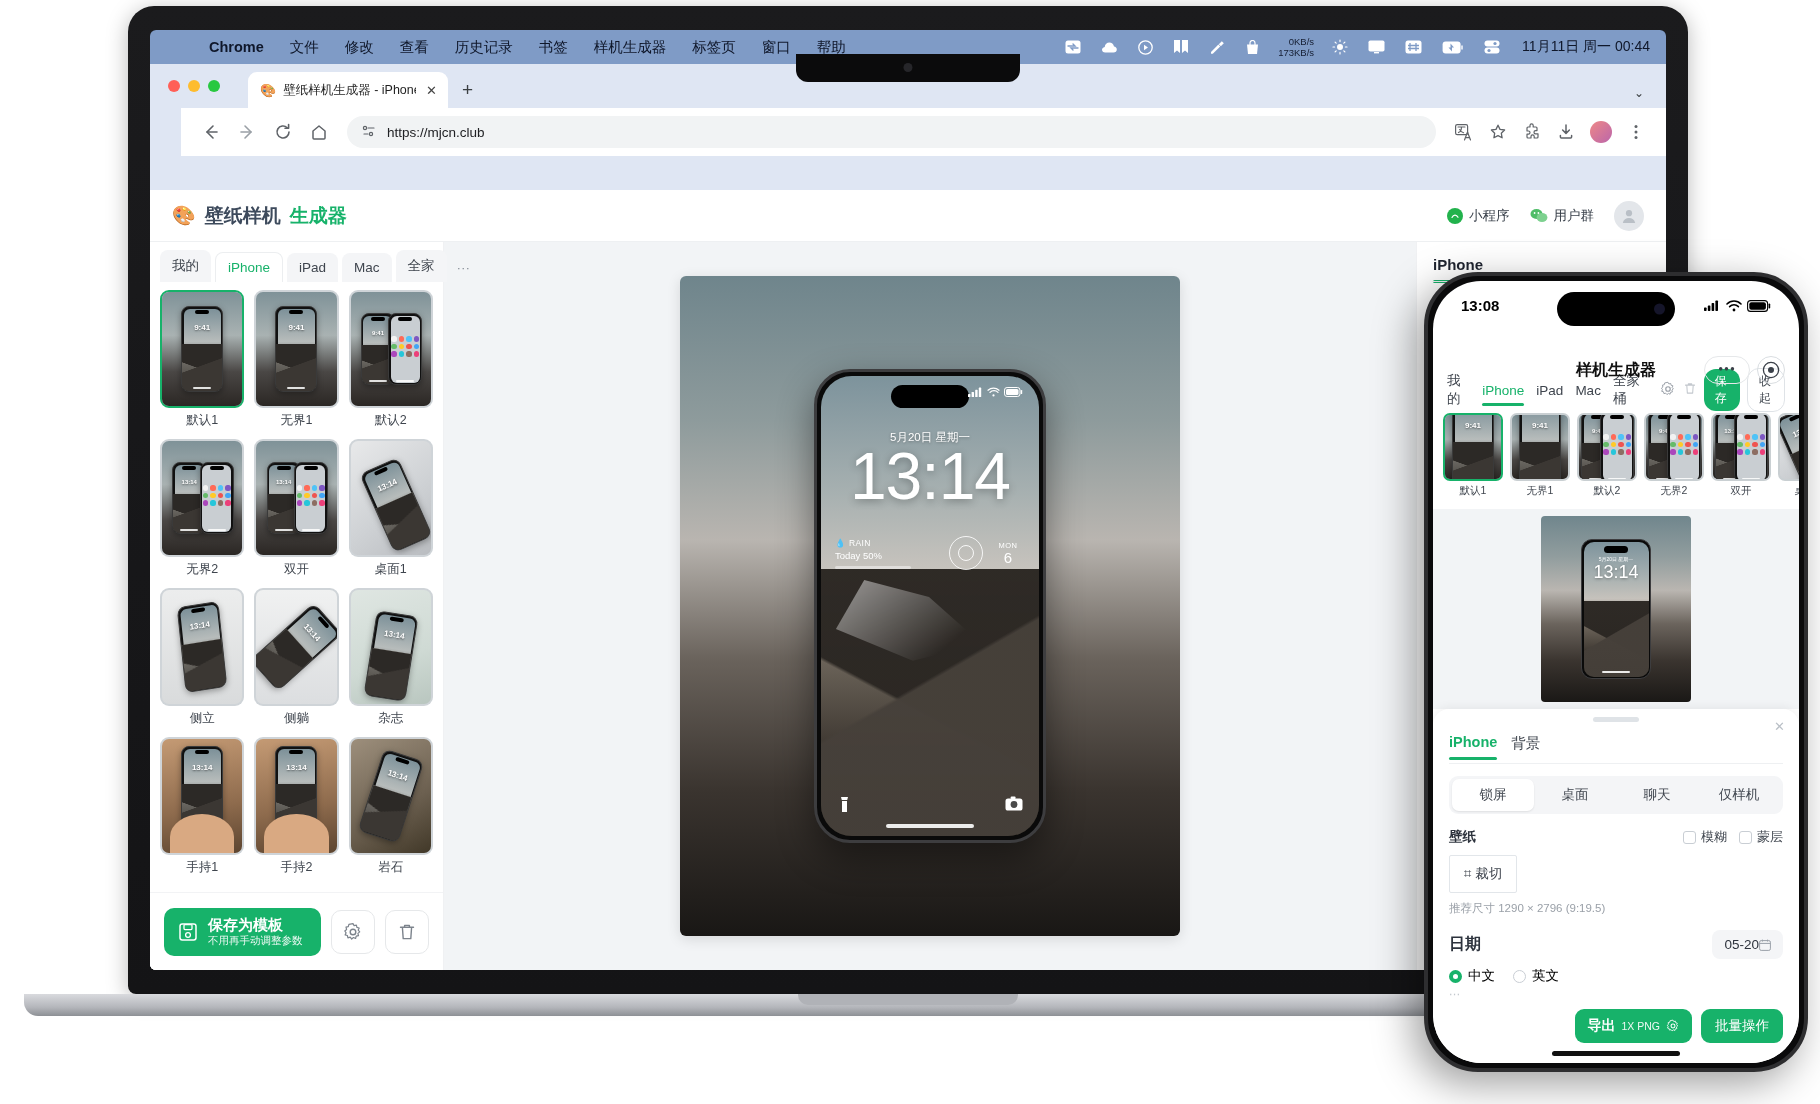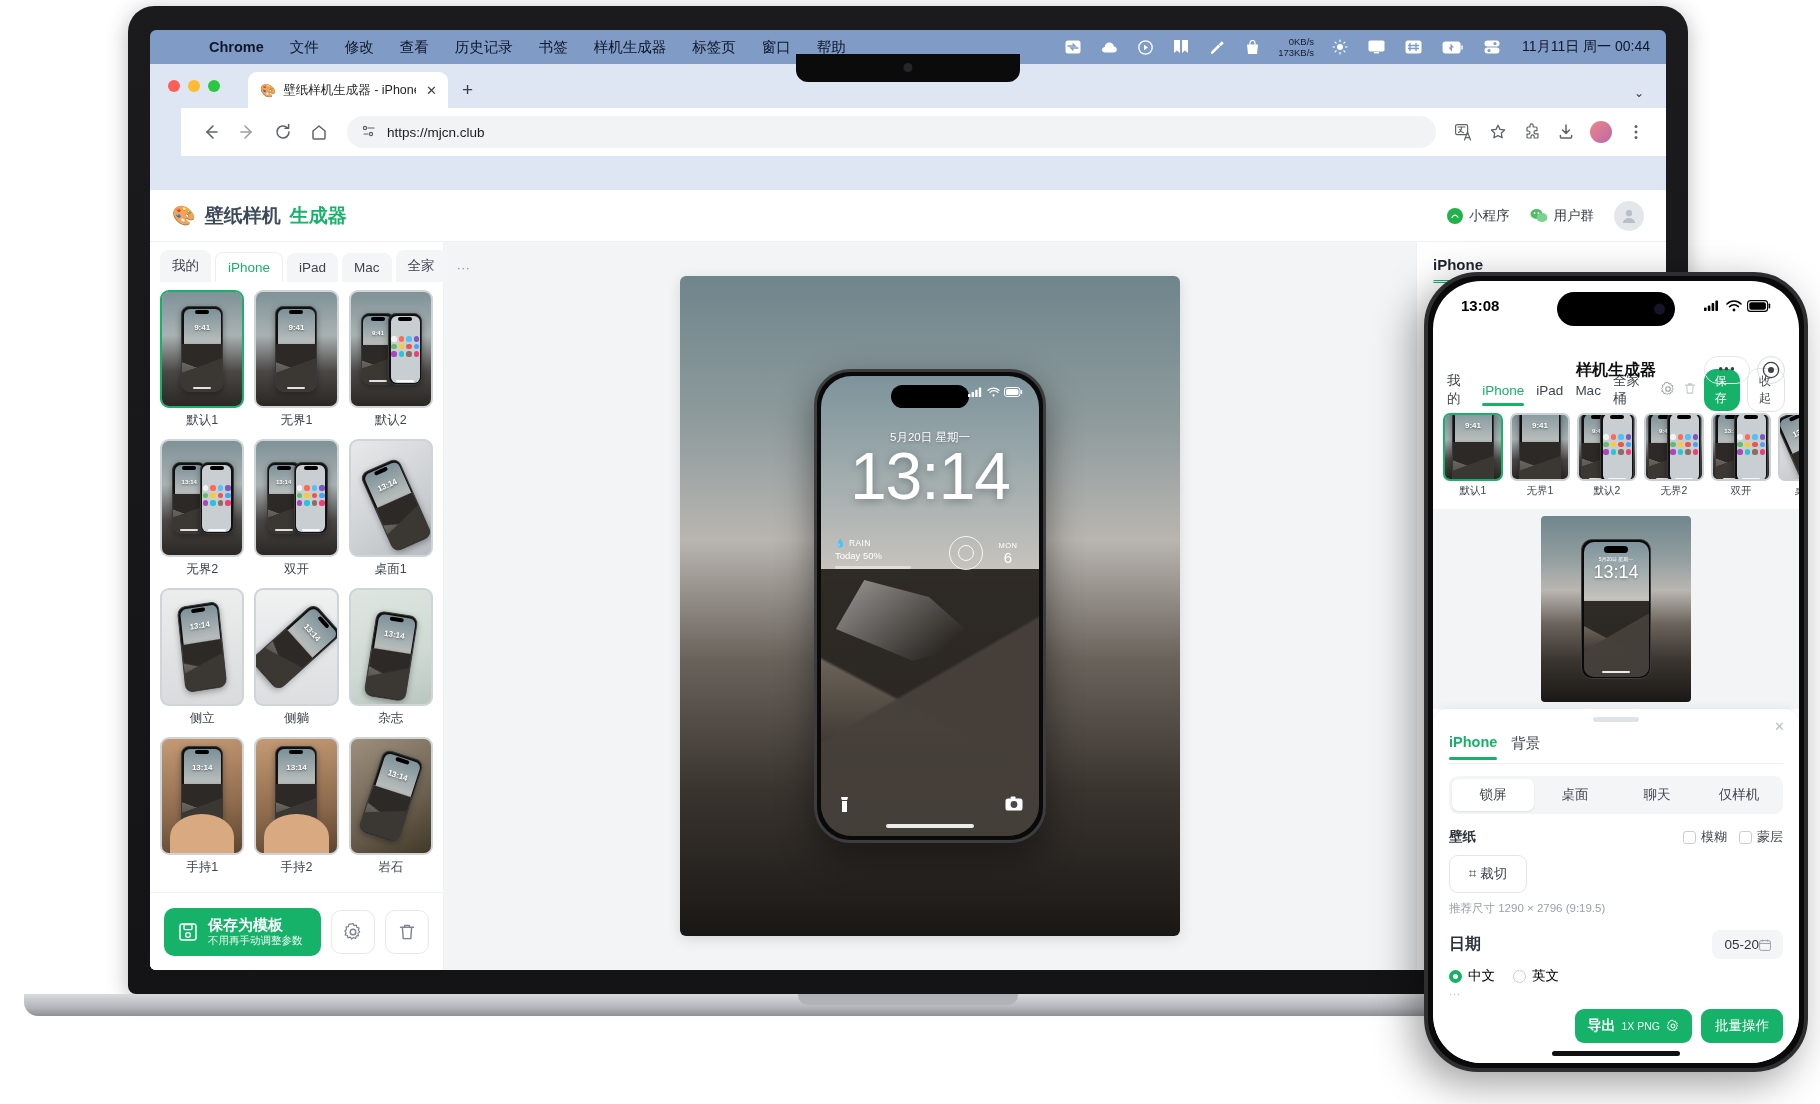--- a/index.html
+++ b/index.html
@@ -262,21 +262,21 @@
   .ip-sheet-sep{height:1px;background:#eef0f2;margin-top:10px;}
   .ip-seg{display:flex;background:#f4f5f7;border-radius:9px;padding:3px;margin-top:12px;}
   .ip-seg span{flex:1;text-align:center;padding:7px 0;font-size:13.5px;border-radius:7px;color:#3f454e;}
   .ip-seg span.on{background:#fff;box-shadow:0 1px 2px rgba(0,0,0,.09);}
   .ip-frow{display:flex;align-items:center;margin-top:14px;font-size:13.5px;}
   .ip-flabel{font-weight:bold;color:#2d333d;}
   .ip-fright{margin-left:auto;display:flex;align-items:center;gap:12px;color:#3f454e;font-size:13px;}
   .ip-chk{display:flex;align-items:center;gap:5px;}
   .ip-upload{display:flex;gap:8px;margin-top:9px;}
   .ip-up-box{flex:1;border:1px dashed #d4d8dd;border-radius:9px;padding:9px 0;text-align:center;font-size:13.5px;color:#3f454e;}
-  .ip-crop{width:78px;border:1px solid #e2e6ea;border-radius:9px;padding:9px 0;text-align:center;font-size:13.5px;color:#3f454e;}
+  .ip-crop{width:68px;border:1px solid #e2e6ea;border-radius:2px;padding:9px 0;text-align:center;font-size:13.5px;color:#3f454e;}
   .ip-hint{margin-top:8px;font-size:11.5px;color:#9aa0a8;}
   .ip-date-row{display:flex;align-items:center;margin-top:14px;}
   .ip-date-input{margin-left:auto;background:#f4f5f7;border-radius:8px;padding:7px 12px;font-size:13.5px;color:#2d333d;display:flex;align-items:center;}
   .ip-radios{display:flex;gap:18px;margin-top:8px;font-size:13.5px;}
   .ip-radio-item{display:flex;align-items:center;gap:6px;}
   .rd{width:13px;height:13px;border-radius:50%;border:1.5px solid #c9ced4;background:#fff;}
   .rd.on{border:4px solid #17b26a;}
   .ip-bottombar{position:absolute;left:0;right:0;bottom:0;height:62px;display:flex;align-items:center;justify-content:flex-end;gap:9px;padding:0 16px 12px;}
   .ip-export{background:#17b26a;color:#fff;border-radius:9px;height:34px;display:flex;align-items:center;gap:6px;padding:0 12px;font-size:14px;font-weight:bold;}
   .ip-export .sm{font-size:10.5px;font-weight:normal;opacity:.92;}

